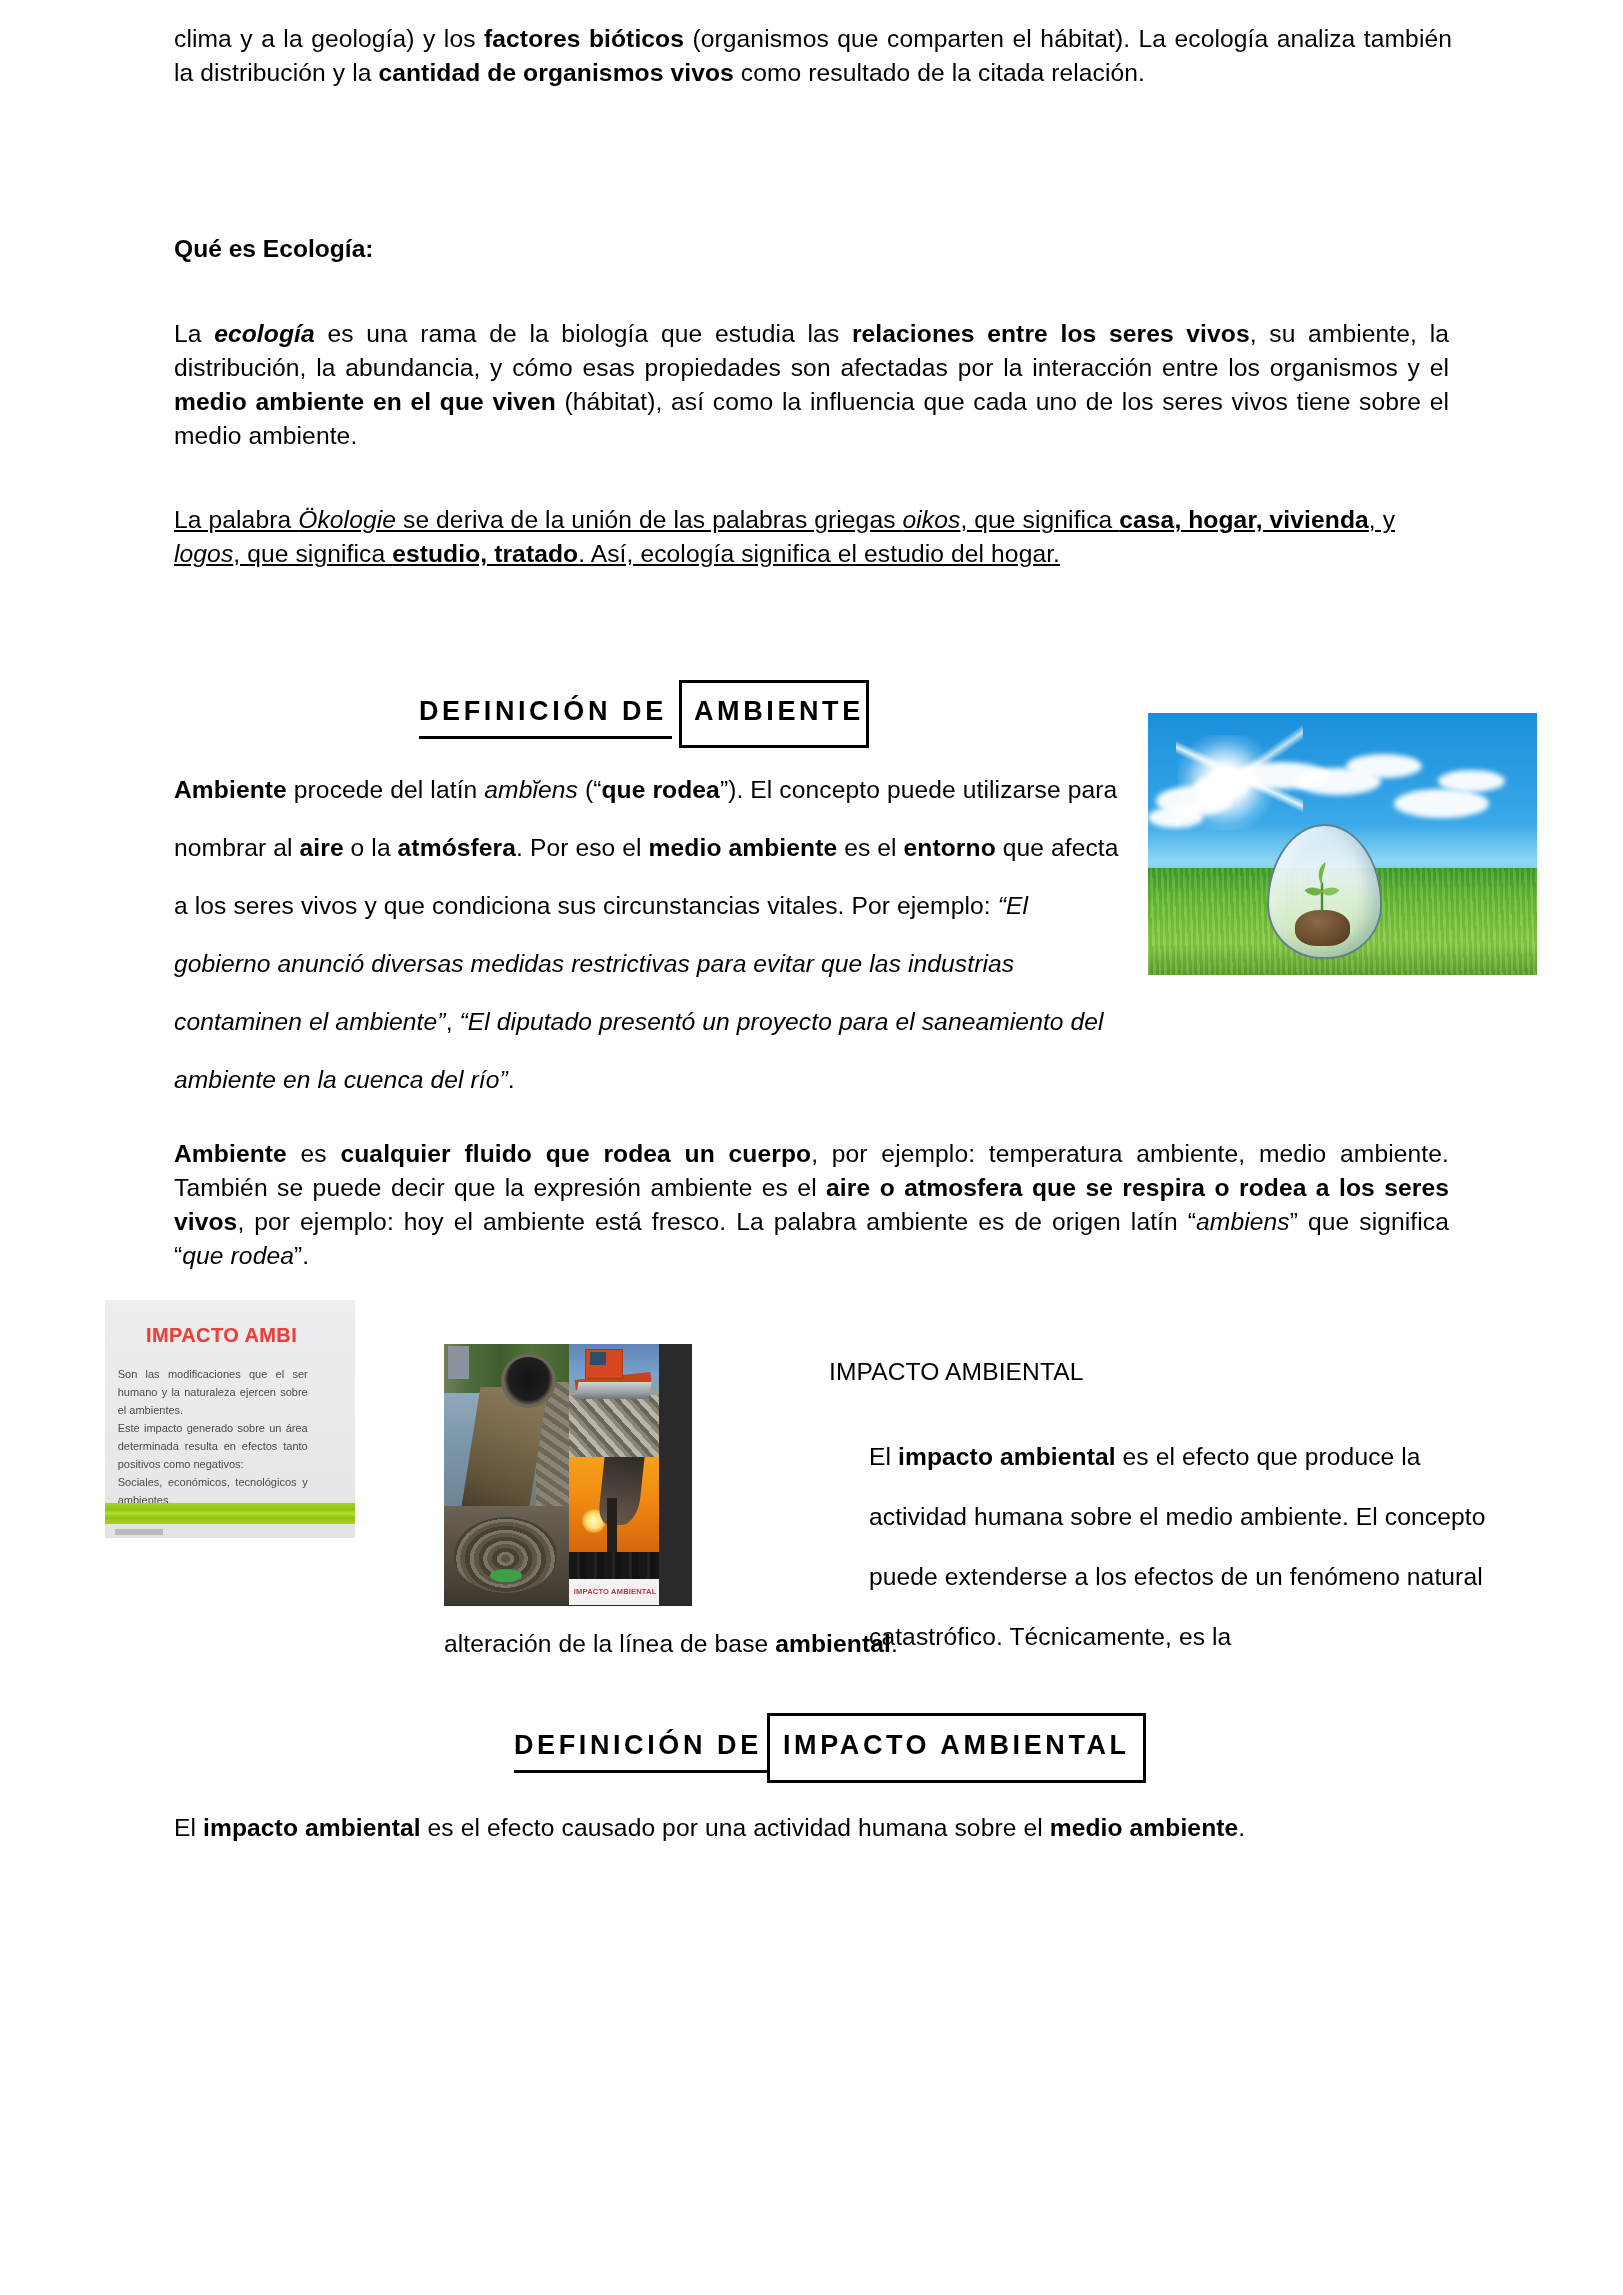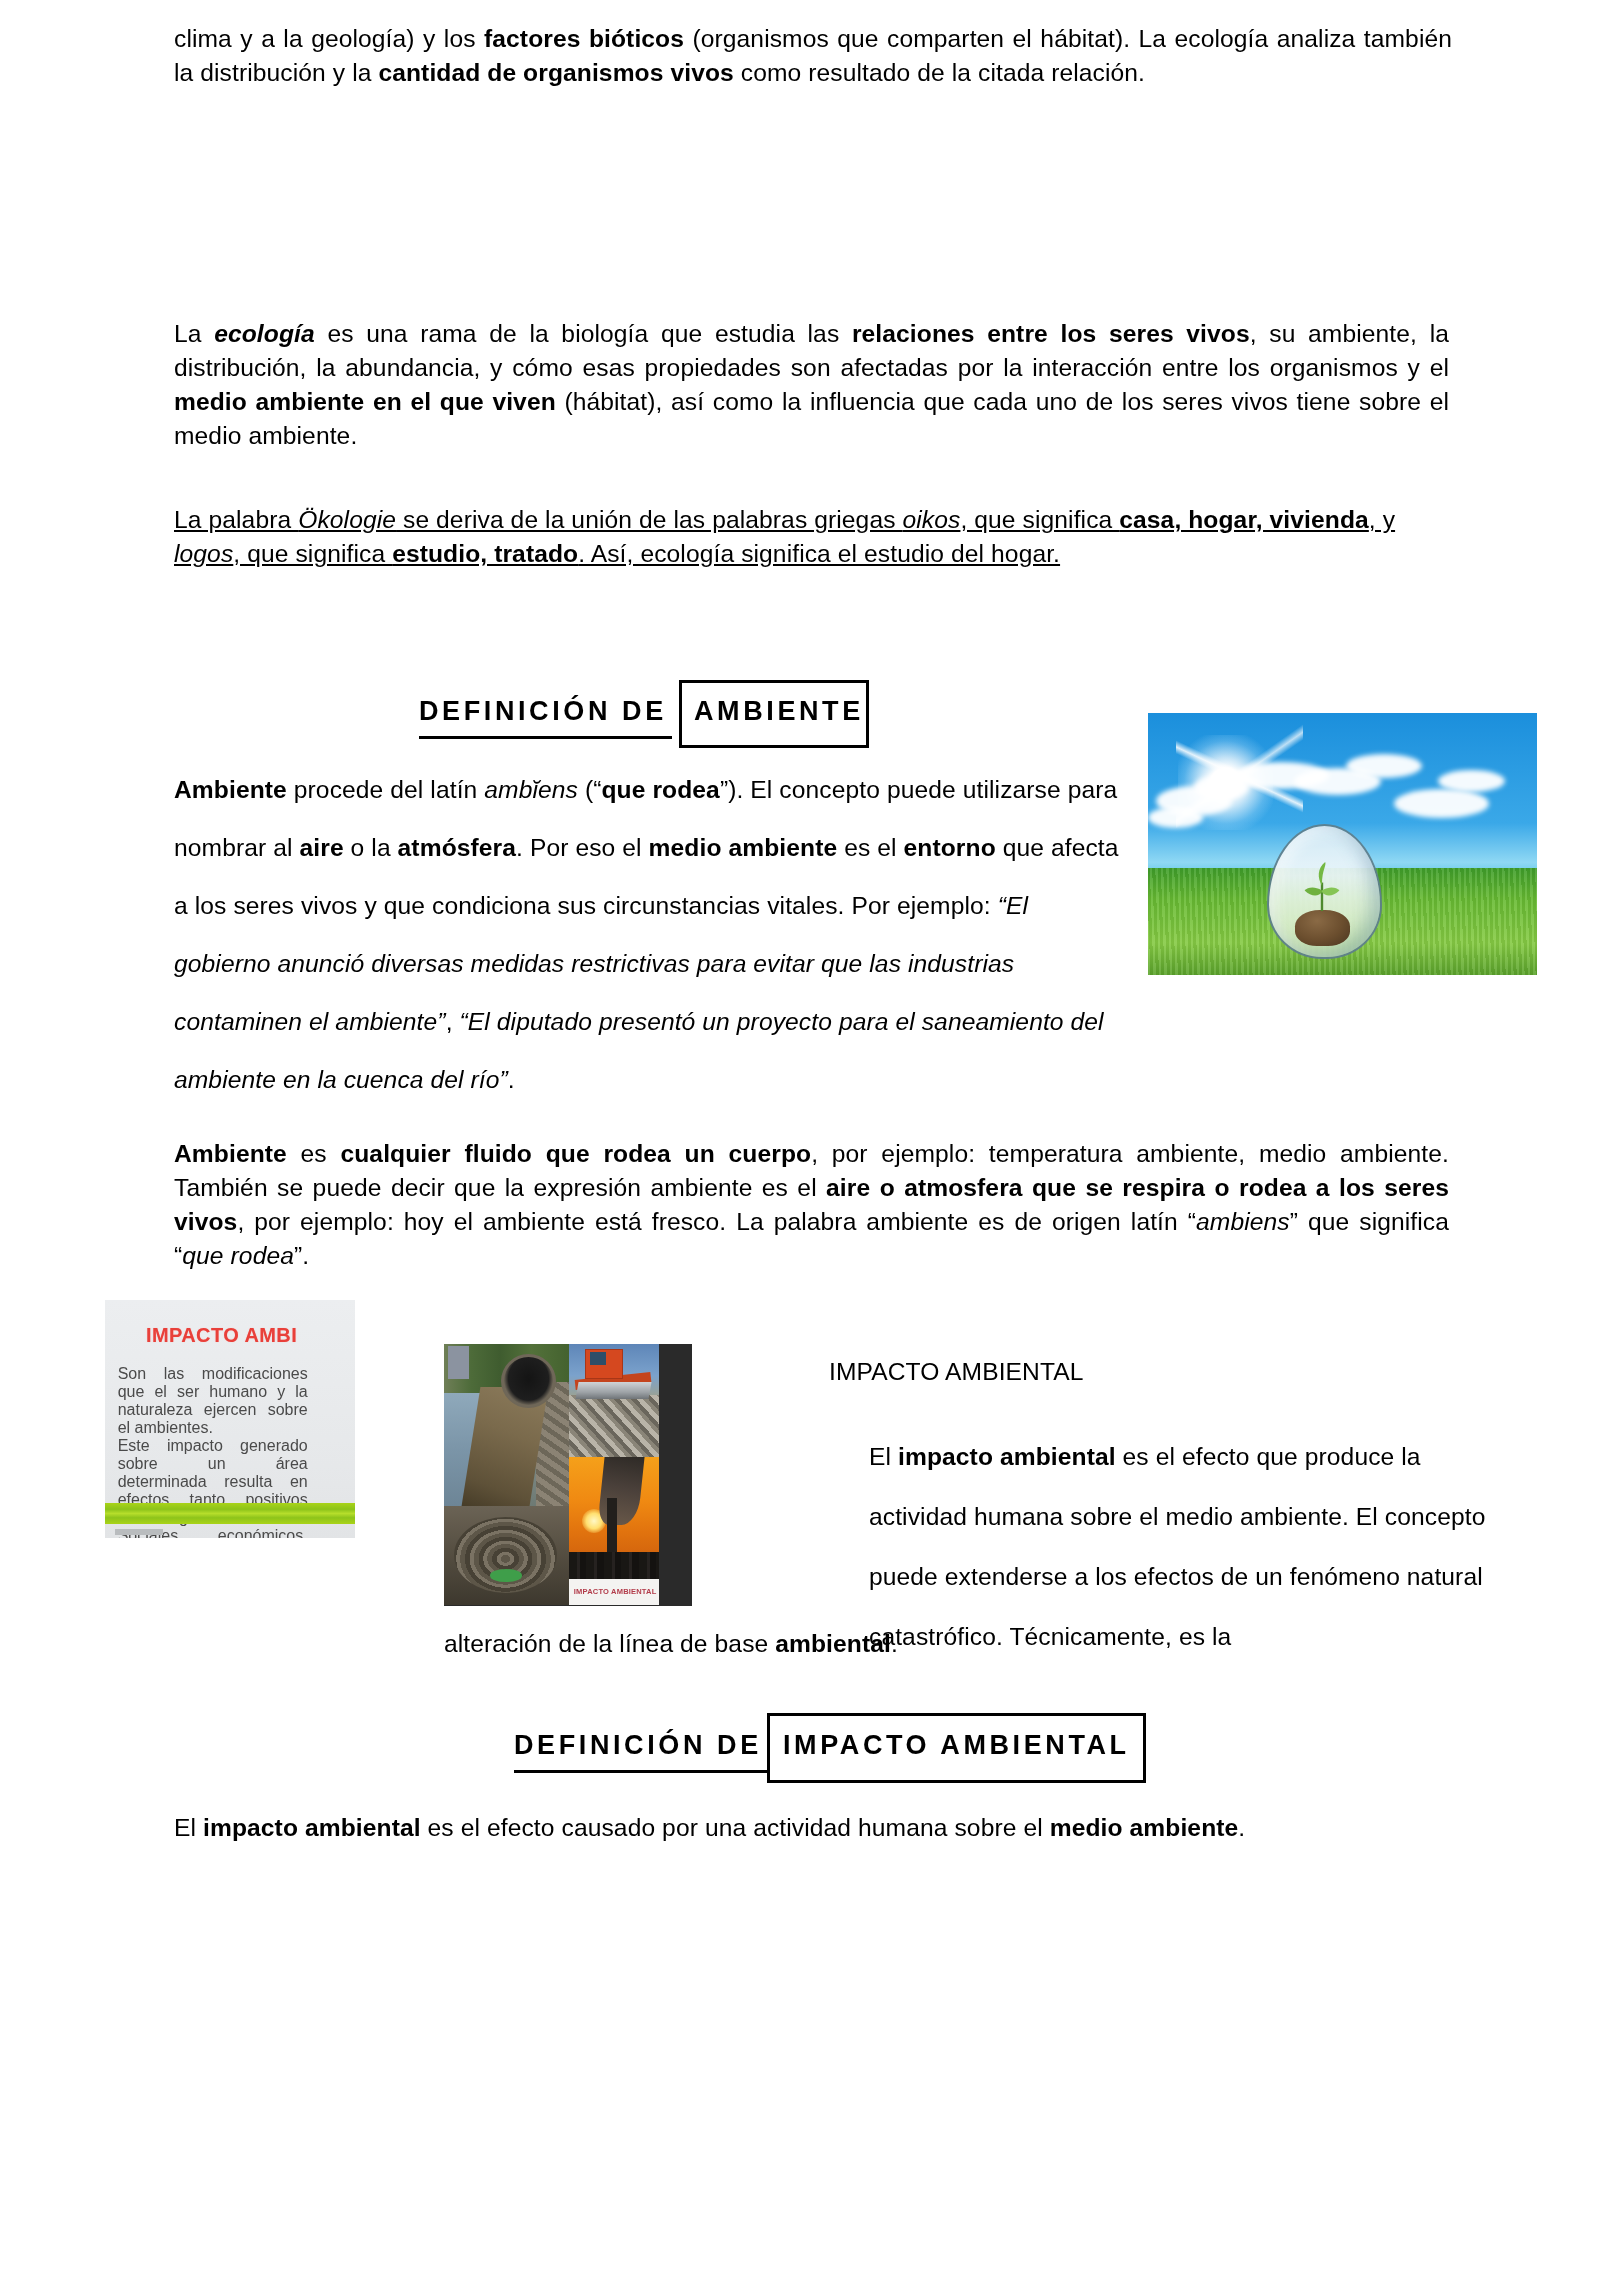--- a/index.html
+++ b/index.html
@@ -119,21 +119,21 @@
   }
   #fig-slide .sl-title{
     position:absolute; left:41px; top:24px;
     font-size:20px; font-weight:bold; color:#e8403a;
     letter-spacing:0.4px; white-space:nowrap;
     font-family:"Liberation Sans", sans-serif;
     text-shadow:0 0 0.8px rgba(255,160,160,0.9);
   }
   #fig-slide .sl-body{
     position:absolute; left:12.7px; top:65px; width:190px;
-    font-size:16px; line-height:18px; color:#4a4a4a;
+    font-size:11px; line-height:18px; color:#4a4a4a;
     text-align:justify;
     font-family:"Liberation Sans", sans-serif;
   }
   #fig-slide .sl-bar{
     position:absolute; left:0; bottom:14.3px; width:100%; height:20.6px;
     background:linear-gradient(#a9d318 0%, #8cc31a 30%, #b6de2b 50%, #8ec41b 70%, #a9d318 100%);
   }
   #fig-slide .sl-foot{
     position:absolute; left:9.5px; bottom:3.2px; width:48px; height:5.5px;
     background:#b9bcbe;
@@ -257,20 +257,23 @@
 </style>
 </head>
 <body>
 
 <div class="page">
 
   <div class="block-abs" style="left:174px; top:22px; width:1278px;">
     <p class="para"><span>clima y a la geología) y los </span><b>factores bióticos</b><span> (organismos que comparten el hábitat). La ecología analiza también la distribución y la </span><b>cantidad de organismos vivos</b><span> como resultado de la citada relación.</span></p>
   </div>
 
+  <div class="block-abs" style="left:174px; top:230px; width:1278px;">
+    <div class="heading-sub">Qué es Ecología:</div>
+  </div>
 
   <div class="block-abs" style="left:174px; top:317px; width:1275px;">
     <p class="para"><span>La </span><b class="i" style="font-style:italic;">ecología</b><span> es una rama de la biología que estudia las </span><b>relaciones entre los seres vivos</b><span>, su ambiente, la distribución, la abundancia, y cómo esas propiedades son afectadas por la interacción entre los organismos y el </span><b>medio ambiente en el que viven</b><span> (hábitat), así como la influencia que cada uno de los seres vivos tiene sobre el medio ambiente.</span></p>
   </div>
 
   <div class="block-abs" style="left:174px; top:503px; width:1275px;text-decoration:underline;">
     <p class="para nojust"><span>La palabra </span><i>Ökologie</i><span> se deriva de la unión de las palabras griegas </span><i>oikos</i><span>, que significa </span><b>casa, hogar, vivienda</b><span>, y </span><i>logos</i><span>, que significa </span><b>estudio, tratado</b><span>. Así, ecología significa el estudio del hogar.</span></p>
   </div>
 
   <div class="block-abs" style="left:0; top:0;">

